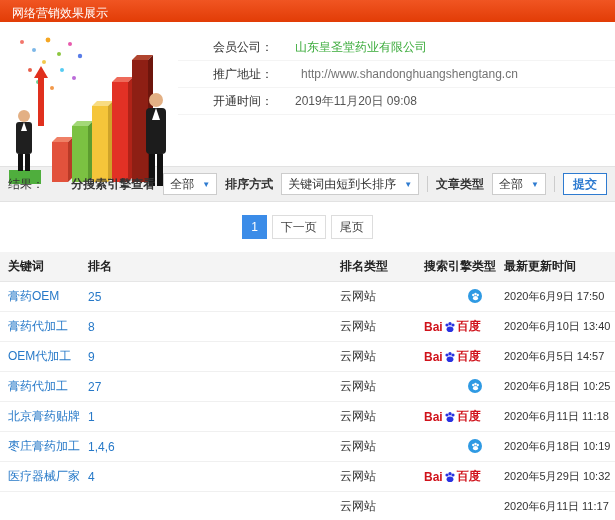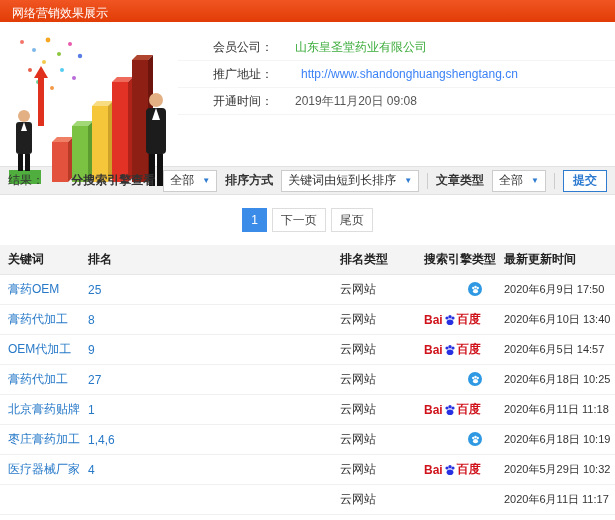--- a/index.html
+++ b/index.html
@@ -15,27 +15,27 @@
   }
   
   .info-section { display:flex; height:144px; }
   .chart-art { width:178px; flex:none; padding:8px 0 0 4px; }
   .info-rows { flex:1; padding-top:12px; }
   .info-row { height:27px; display:flex; align-items:center; border-bottom:1px solid #f4f4f4; }
   .info-row.row-highlight { background:#f3f3f3; }
   .info-label { width:95px; text-align:right; color:#333; flex:none; }
   .info-value { margin-left:22px; white-space:nowrap; }
   .v-green { color:#3aab3a; cursor:pointer; }
-  .v-blue  { color:#3b82f6; cursor:pointer;padding-left:6px; }
+  .v-blue  { color:#737373; cursor:pointer;padding-left:6px; }
   .v-plain { color:#555; }
   .v-orange{ color:#ff6600; }
   .v-suffix{ color:#333; }
   
   .filter-bar {
-    height:29px; background:#f0f0f0; border-top:1px solid #e2e2e2; border-bottom:1px solid #e2e2e2;
+    height:36px; background:#f0f0f0; border-top:1px solid #e2e2e2; border-bottom:1px solid #e2e2e2;
     display:flex; align-items:center; padding:0 8px;
   }
   .filter-group { margin-left:auto; display:flex; align-items:center; gap:8px; }
   .filter-label { font-weight:bold; color:#333; white-space:nowrap; }
   .select {
     background:#fff; border:1px solid #ccc; height:22px; display:flex; align-items:center;
     gap:8px; padding:0 6px; cursor:pointer; white-space:nowrap;
   }
   .select .arrow { color:#2e7bd0; font-size:8px; }
   .divider { width:1px; height:16px; background:#ccc; }

